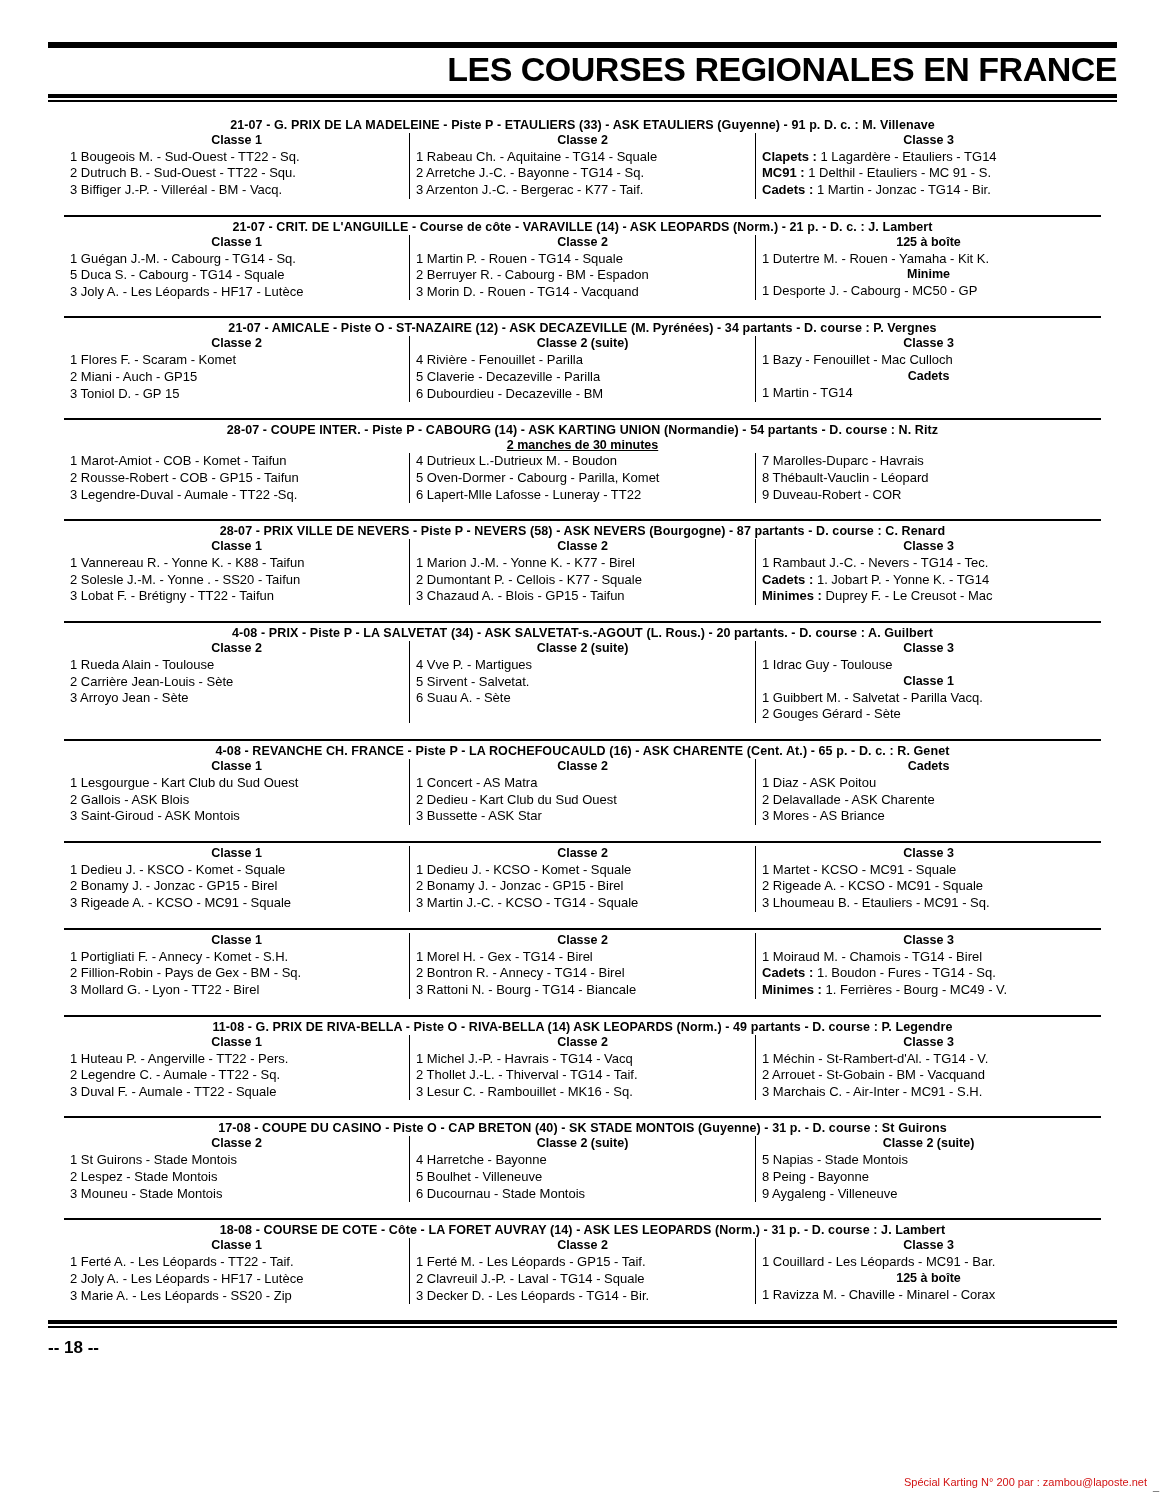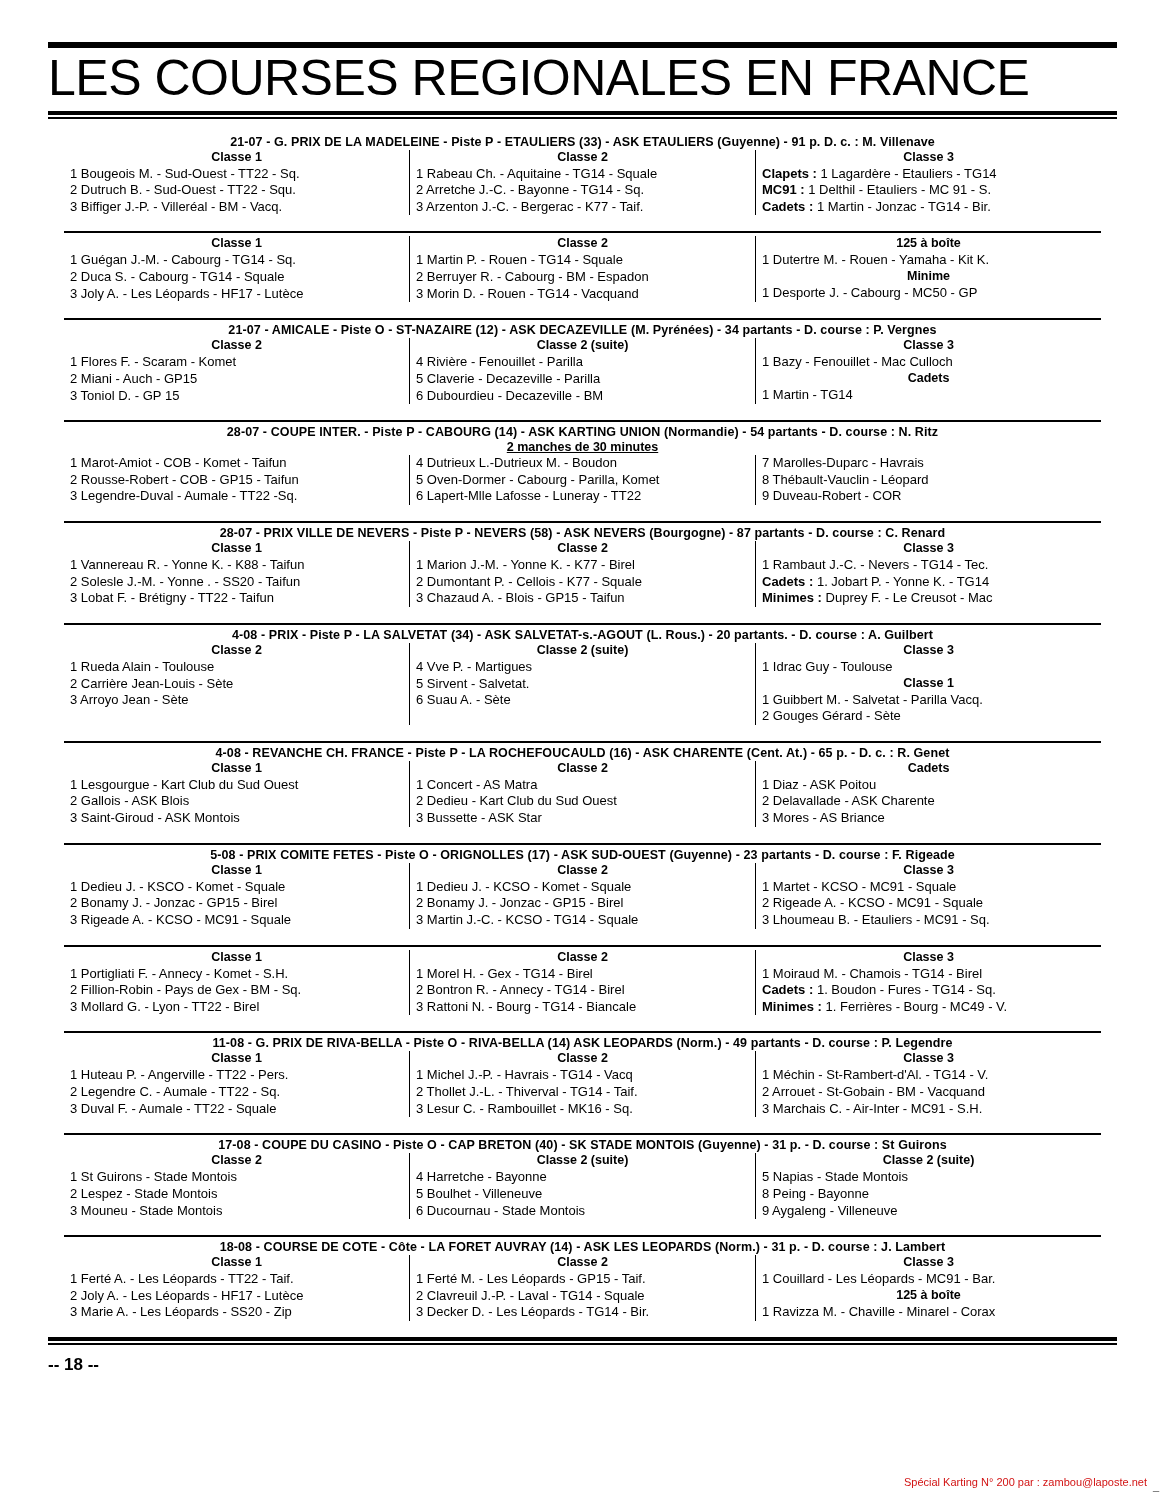--- a/index.html
+++ b/index.html
@@ -16,24 +16,24 @@
     padding:42px 48px 10px 48px;
     position:relative;
   }
   .rule-top{
     border-top:3px solid #000;
     border-bottom:3px solid #000;
     height:0;
     margin:0 0 4px 0;
   }
   .page-title{
-    font-size:50px;
-    font-weight:normal;
+    font-size:34px;
+    font-weight:bold;
     letter-spacing:-0.5px;
-    text-align:left;
+    text-align:right;
     line-height:1.05;
     margin:2px 0 6px 0;
     white-space:nowrap;
   }
   .rule-double{
     border-top:4px solid #000;
     border-bottom:2px solid #000;
     height:2px;
     margin:2px 0 0 0;
   }
@@ -142,25 +142,26 @@
           <div class="col">
             <div class="col-title">Classe 3</div>
             <div class="entry"><b>Clapets :</b> 1 Lagardère - Etauliers - TG14</div>
             <div class="entry"><b>MC91 :</b> 1 Delthil - Etauliers - MC 91 - S.</div>
             <div class="entry"><b>Cadets :</b> 1 Martin - Jonzac - TG14 - Bir.</div>
           </div>
         </div>
       </div>
       <div class="event">
         <div class="evt-sep"></div>
+        <div class="evt-head">21-07 - CRIT. DE L'ANGUILLE - Course de côte - VARAVILLE (14) - ASK LEOPARDS (Norm.) - 21 p. - D. c. : J. Lambert</div>
         <div class="cols">
           <div class="col">
             <div class="col-title">Classe 1</div>
             <div class="entry">1  Guégan J.-M. - Cabourg - TG14 - Sq.</div>
-            <div class="entry">2  Duca S. - Cabourg - TG14 - Squale</div>
+            <div class="entry">5  Duca S. - Cabourg - TG14 - Squale</div>
             <div class="entry">3  Joly A. - Les Léopards - HF17 - Lutèce</div>
           </div>
           <div class="col">
             <div class="col-title">Classe 2</div>
             <div class="entry">1  Martin P. - Rouen - TG14 - Squale</div>
             <div class="entry">2  Berruyer R. - Cabourg - BM - Espadon</div>
             <div class="entry">3  Morin D. - Rouen - TG14 - Vacquand</div>
           </div>
           <div class="col">
             <div class="col-title">125 à boîte</div>
@@ -286,21 +287,20 @@
           <div class="col">
             <div class="col-title">Cadets</div>
             <div class="entry">1  Diaz - ASK Poitou</div>
             <div class="entry">2  Delavallade - ASK Charente</div>
             <div class="entry">3  Mores - AS Briance</div>
           </div>
         </div>
       </div>
       <div class="event">
         <div class="evt-sep"></div>
-        <div class="evt-head">5-08 - PRIX COMITE FETES - Piste O - ORIGNOLLES (17) - ASK SUD-OUEST (Guyenne) - 23 partants - D. course : F. Rigeade</div>
         <div class="cols">
           <div class="col">
             <div class="col-title">Classe 1</div>
             <div class="entry">1  Dedieu J. - KSCO - Komet - Squale</div>
             <div class="entry">2  Bonamy J. - Jonzac - GP15 - Birel</div>
             <div class="entry">3  Rigeade A. - KCSO - MC91 - Squale</div>
           </div>
           <div class="col">
             <div class="col-title">Classe 2</div>
             <div class="entry">1  Dedieu J. - KCSO - Komet - Squale</div>

